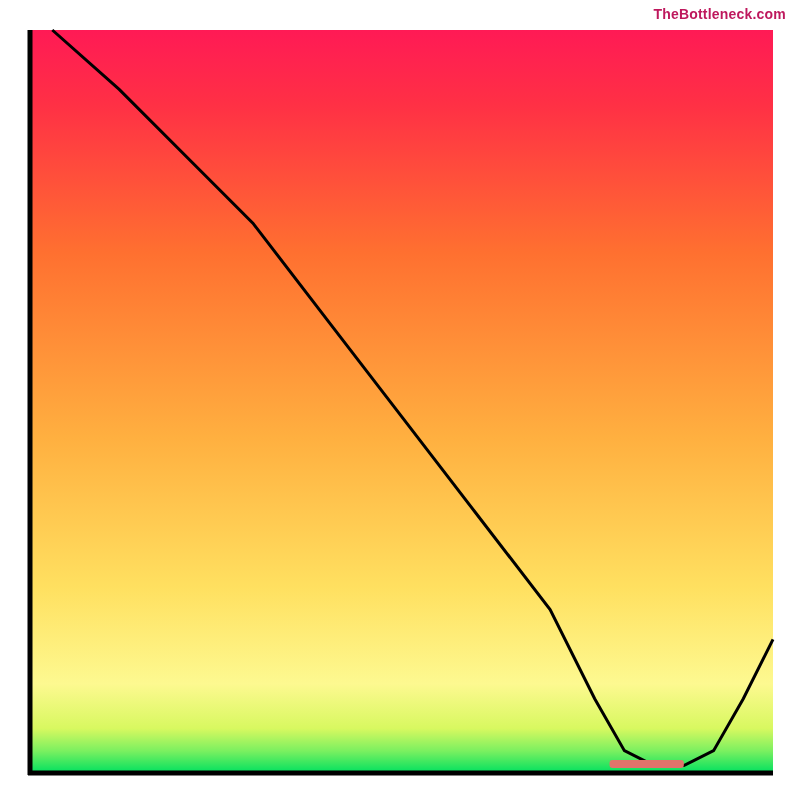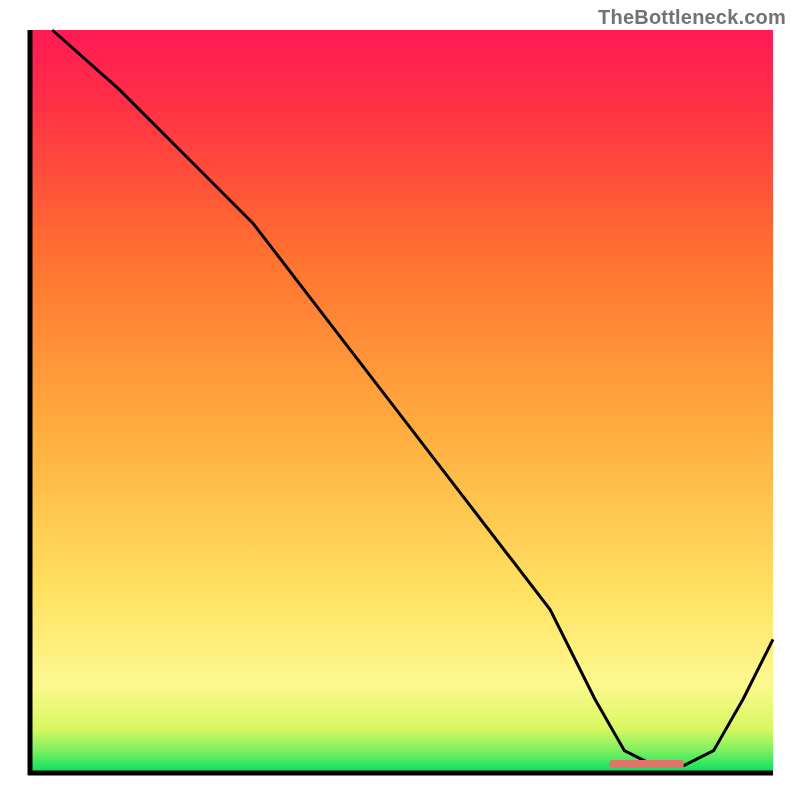--- a/index.html
+++ b/index.html
@@ -12,23 +12,23 @@
   }
   .container {
     position: relative;
     width: 800px;
     height: 800px;
   }
   .watermark {
     position: absolute;
     top: 6px;
     right: 14px;
-    font-size: 20px;
+    font-size: 14px;
     font-weight: 600;
-    color: #737373;
+    color: #be185d;
     letter-spacing: 0.2px;
   }
   svg {
     display: block;
   }
 </style>
 </head>
 <body>
 <div class="container">
 

